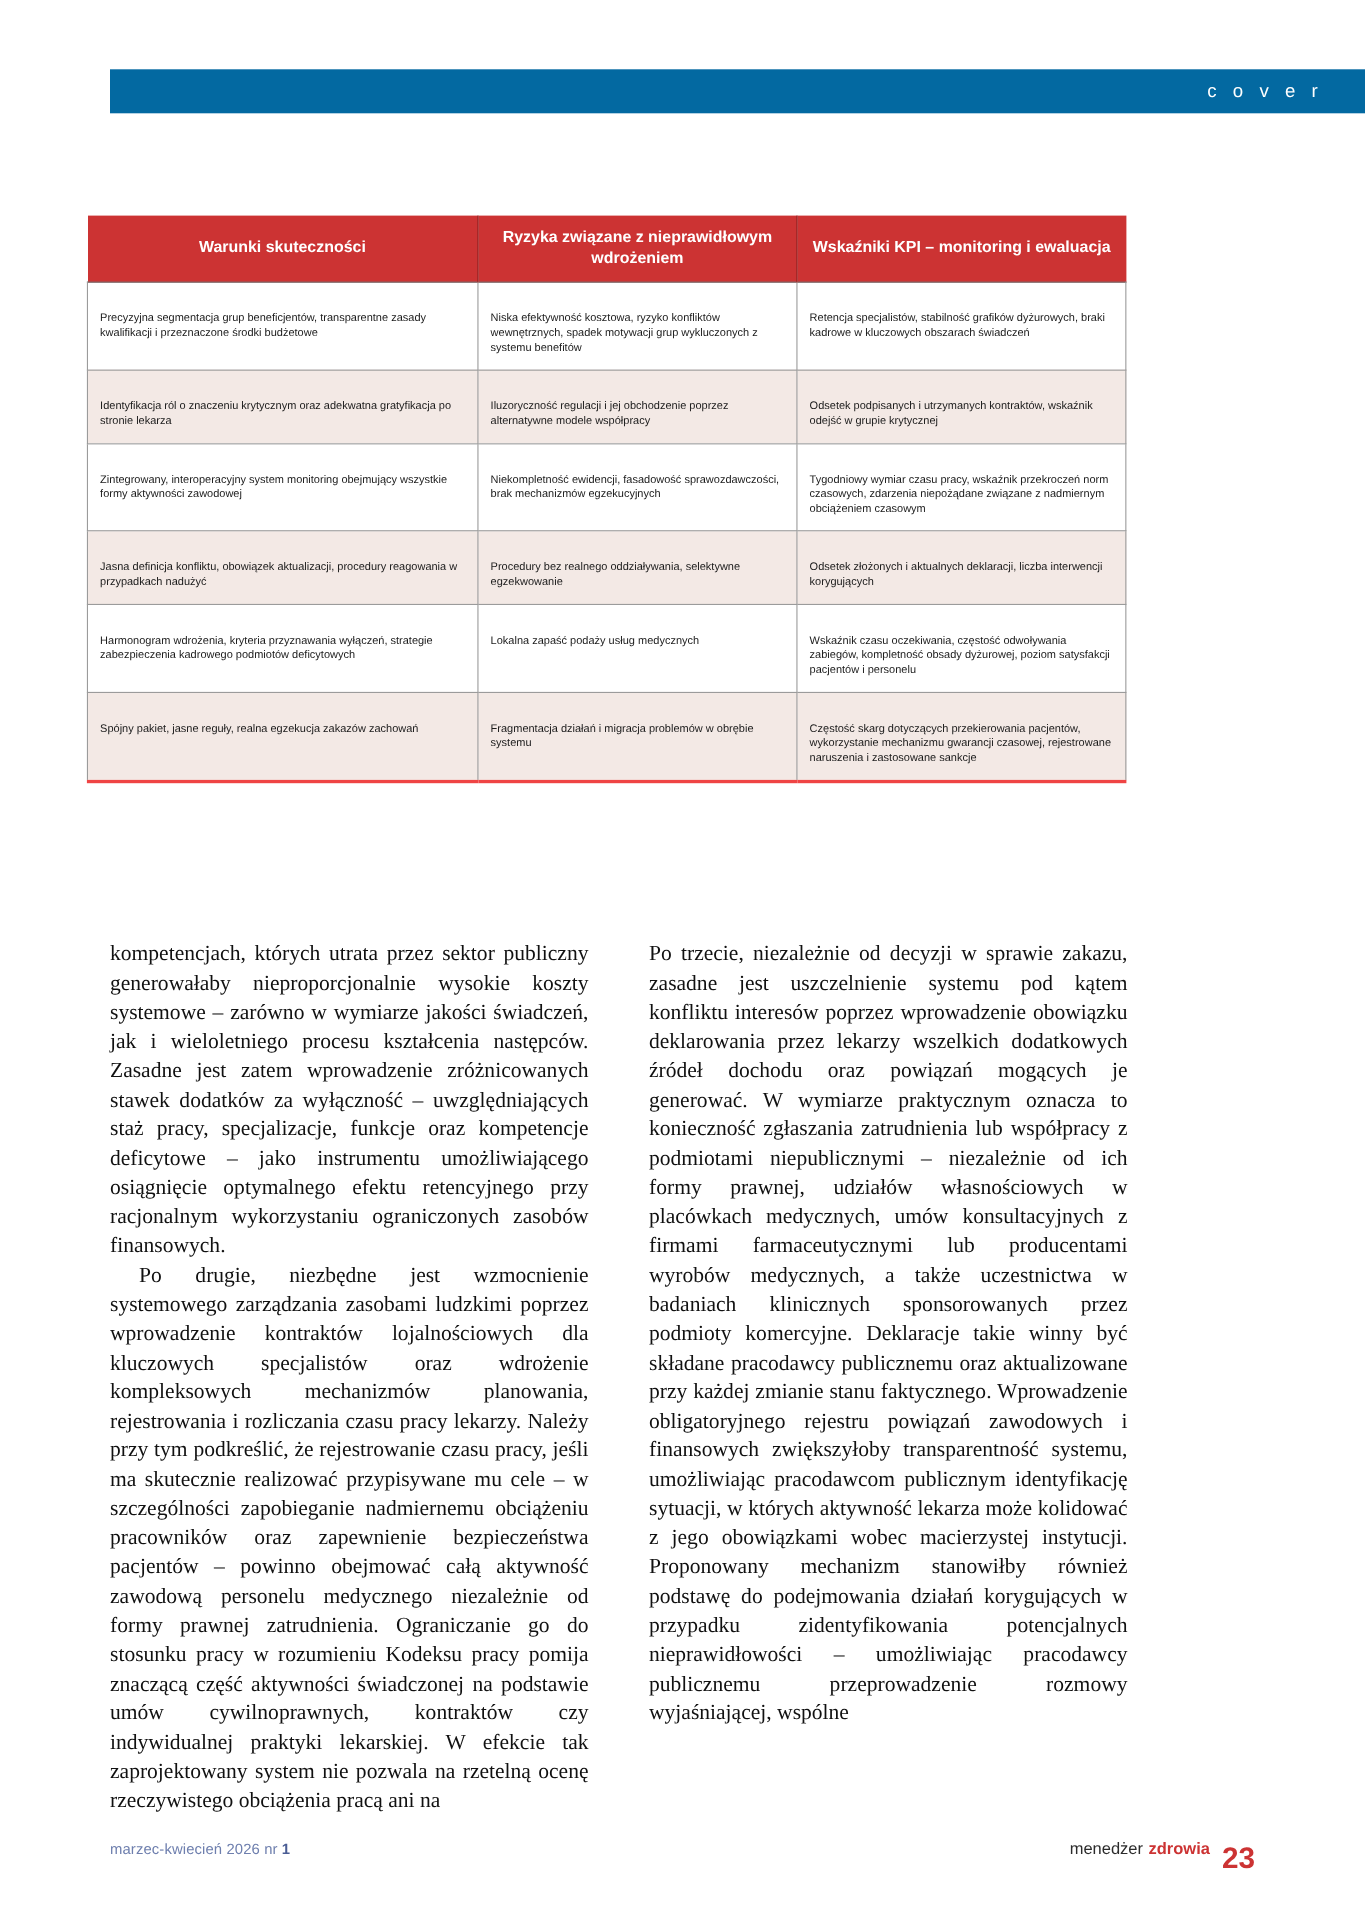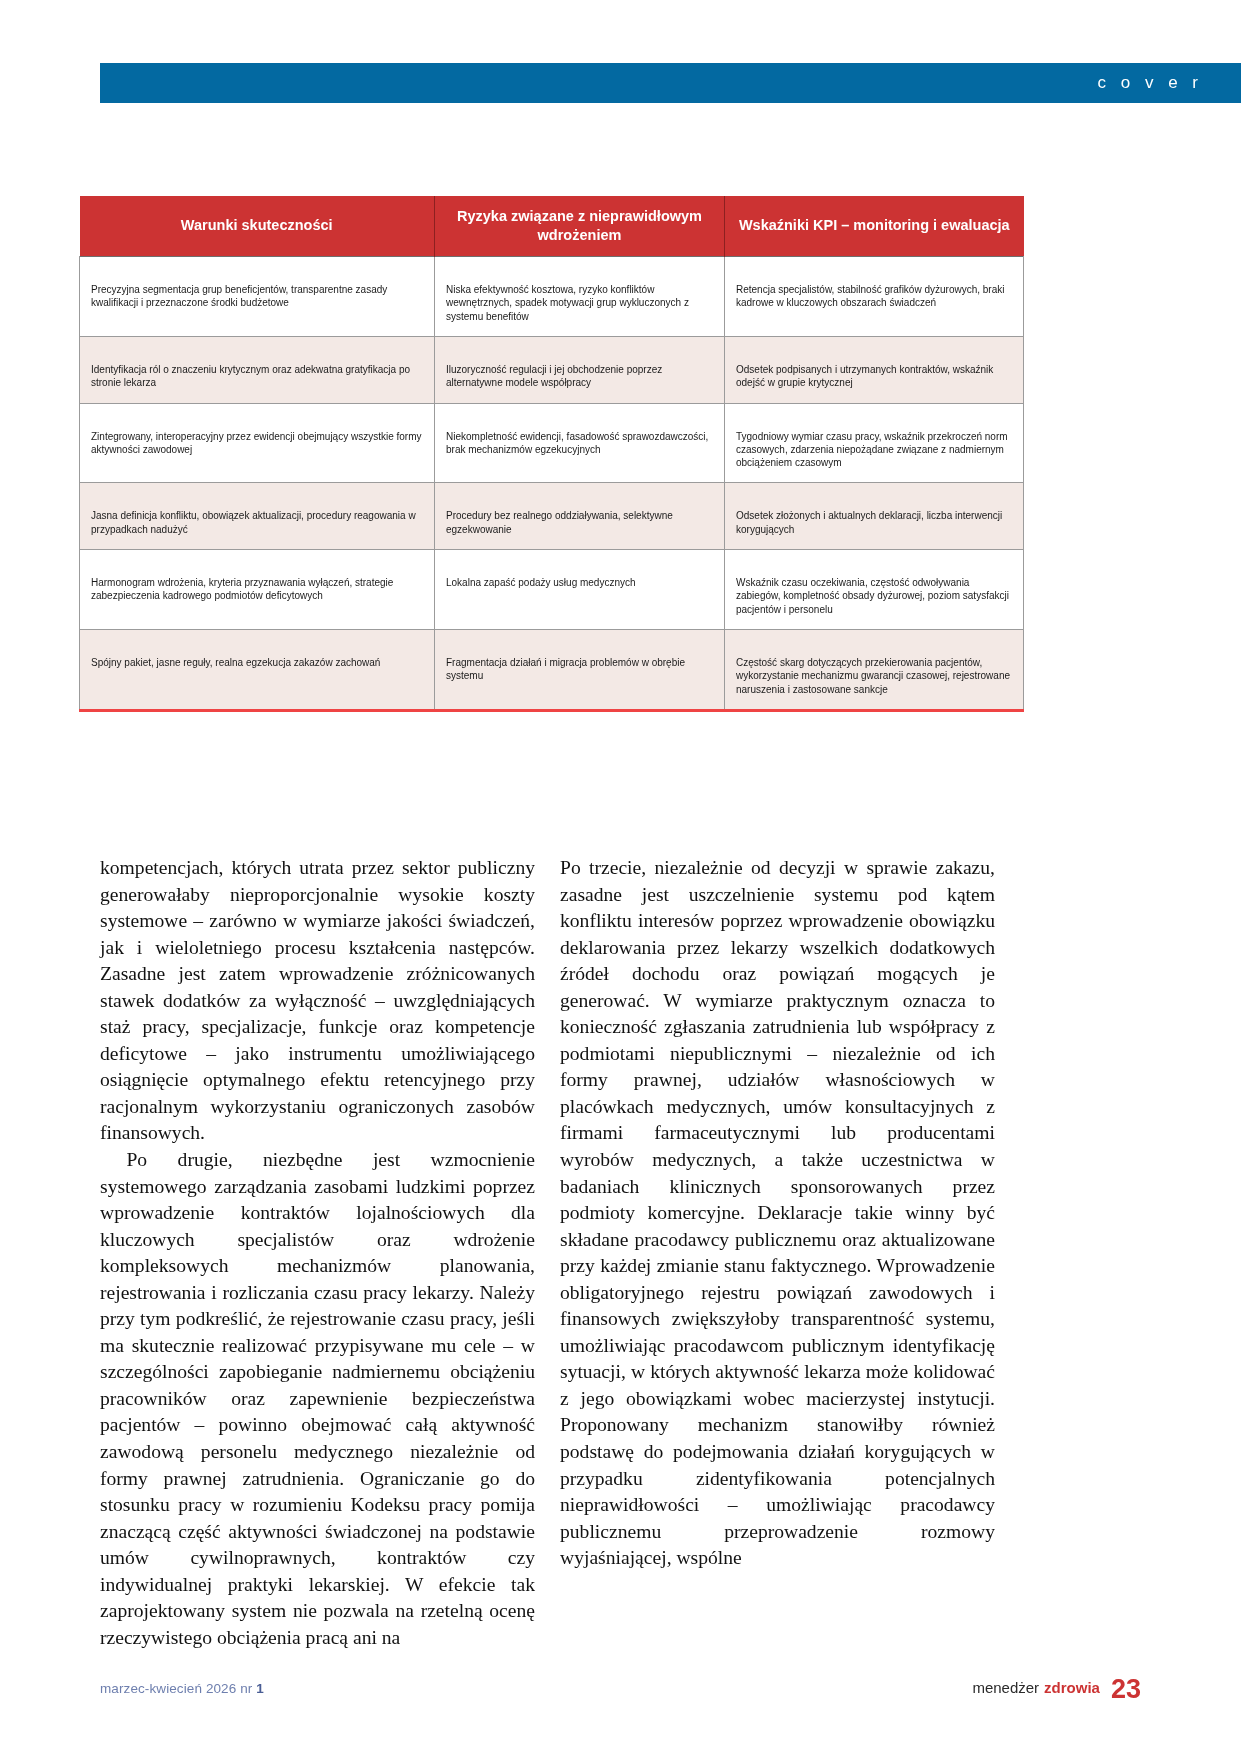--- a/index.html
+++ b/index.html
@@ -79,21 +79,21 @@
   tr.row-even td { background: #f3e9e5; }
   table.kpi-table tr:last-child td { border-bottom: 3px solid #ef4444; }
 
   
   .body-cols {
     position: absolute;
     left: 100px;
     top: 855px;
     width: 925px;
     display: flex;
-    gap: 25px;
+    gap: 55px;
   }
   .body-col { width: 435px; }
   .body-col p {
     margin: 0;
     font-size: 19.6px;
     line-height: 1.355;
     text-align: justify;
     text-justify: inter-word;
     color: #111111;
     hyphens: manual;
@@ -115,21 +115,21 @@
   .footer-left {
     font-size: 13.5px;
     color: #6e7fae;
     letter-spacing: 0.1px;
   }
   .footer-left .issue-no { font-weight: bold; color: #4a5d94; }
   .footer-right {
     font-size: 15px;
     color: #2b2b2b;
     display: flex;
-    align-items: center;
+    align-items: flex-start;
     gap: 5px;
   }
   .footer-right .brand-accent { color: #cc3333; font-weight: bold; }
   .footer-right .page-num {
     font-size: 27px;
     font-weight: bold;
     color: #cc3333;
     margin-left: 6px;
     position: relative;
     top: 2px;
@@ -161,21 +161,21 @@
         <td>Precyzyjna segmentacja grup beneficjentów, transparentne zasady kwalifikacji i przeznaczone środki budżetowe</td>
         <td>Niska efektywność kosztowa, ryzyko konfliktów wewnętrznych, spadek motywacji grup wykluczonych z systemu benefitów</td>
         <td>Retencja specjalistów, stabilność grafików dyżurowych, braki kadrowe w kluczowych obszarach świadczeń</td>
       </tr>
       <tr class="row-even">
         <td>Identyfikacja ról o znaczeniu krytycznym oraz adekwatna gratyfikacja po stronie lekarza</td>
         <td>Iluzoryczność regulacji i jej obchodzenie poprzez alternatywne modele współpracy</td>
         <td>Odsetek podpisanych i utrzymanych kontraktów, wskaźnik odejść w grupie krytycznej</td>
       </tr>
       <tr class="row-odd">
-        <td>Zintegrowany, interoperacyjny przez ewidencji obejmujący wszystkie formy aktywności zawodowej</td>
+        <td>Zintegrowany, interoperacyjny system monitoring obejmujący wszystkie formy aktywności zawodowej</td>
         <td>Niekompletność ewidencji, fasadowość sprawozdawczości, brak mechanizmów egzekucyjnych</td>
         <td>Tygodniowy wymiar czasu pracy, wskaźnik przekroczeń norm czasowych, zdarzenia niepożądane związane z nadmiernym obciążeniem czasowym</td>
       </tr>
       <tr class="row-even">
         <td>Jasna definicja konfliktu, obowiązek aktualizacji, procedury reagowania w przypadkach nadużyć</td>
         <td>Procedury bez realnego oddziaływania, selektywne egzekwowanie</td>
         <td>Odsetek złożonych i aktualnych deklaracji, liczba interwencji korygujących</td>
       </tr>
       <tr class="row-odd">
         <td>Harmonogram wdrożenia, kryteria przyznawania wyłączeń, strategie zabezpieczenia kadrowego podmiotów deficytowych</td>

